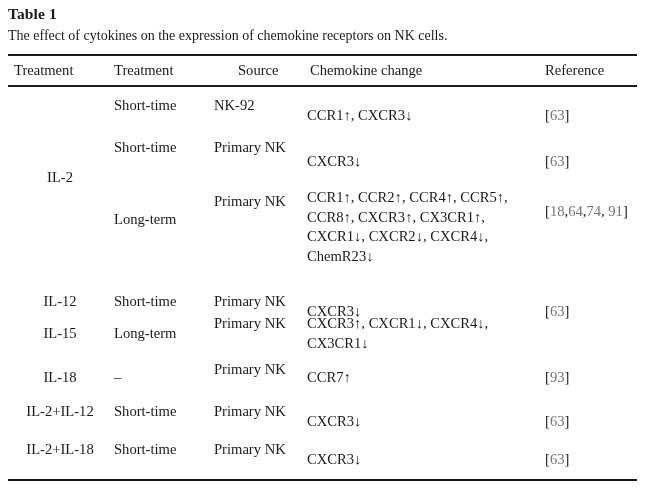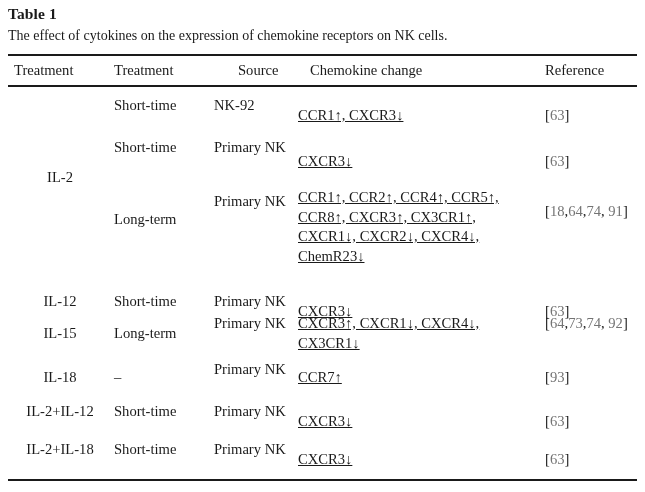--- a/index.html
+++ b/index.html
@@ -81,21 +81,21 @@
     position: absolute;
     font-size: 14.6px;
     line-height: 19.5px;
   }
   .cell.cytokine {
     left: 14px; width: 92px;
     text-align: center;
   }
   .cell.treatment { left: 114px; width: 96px; }
   .cell.source    { left: 214px; width: 92px; }
-  .cell.change    { left: 298px; width: 238px; text-decoration: underline; }
+  .cell.change    { left: 307px; width: 238px; }
   .cell.reference { left: 545px; width: 95px; }
 
   .ref-num { color: #737373; }
   .ref-brk { color: #1a1a1a; }
 </style>
 </head>
 <body>
 
 <div class="page">
 
@@ -142,21 +142,20 @@
         <div class="cell treatment" style="top: 0px;">Short-time</div>
         <div class="cell source" style="top: 0px;">Primary NK</div>
         <div class="cell change" style="top: 10px;">CXCR3↓</div>
         <div class="cell reference" style="top: 10px;"><span class="ref-brk">[</span><span class="ref-num">63</span><span class="ref-brk">]</span></div>
       </div>
       <div class="row" style="top: 314px; height: 44px;">
         <div class="cell cytokine" style="top: 10px;">IL-15</div>
         <div class="cell treatment" style="top: 10px;">Long-term</div>
         <div class="cell source" style="top: 0px;">Primary NK</div>
         <div class="cell change" style="top: 0px;">CXCR3↑, CXCR1↓, CXCR4↓, CX3CR1↓</div>
-        <div class="cell reference" style="top: 0px;"><span class="ref-brk">[</span><span class="ref-num">64</span><span class="ref-brk">,</span><span class="ref-num">73</span><span class="ref-brk">,</span><span class="ref-num">74</span><span class="ref-brk">,</span><span class="ref-num"> 92</span><span class="ref-brk">]</span></div>
       </div>
       <div class="row" style="top: 360px; height: 40px;">
         <div class="cell cytokine" style="top: 8px;">IL-18</div>
         <div class="cell treatment" style="top: 8px;">–</div>
         <div class="cell source" style="top: 0px;">Primary NK</div>
         <div class="cell change" style="top: 8px;">CCR7↑</div>
         <div class="cell reference" style="top: 8px;"><span class="ref-brk">[</span><span class="ref-num">93</span><span class="ref-brk">]</span></div>
       </div>
       <div class="row" style="top: 402px; height: 40px;">
         <div class="cell cytokine" style="top: 0px;">IL-2+IL-12</div>

